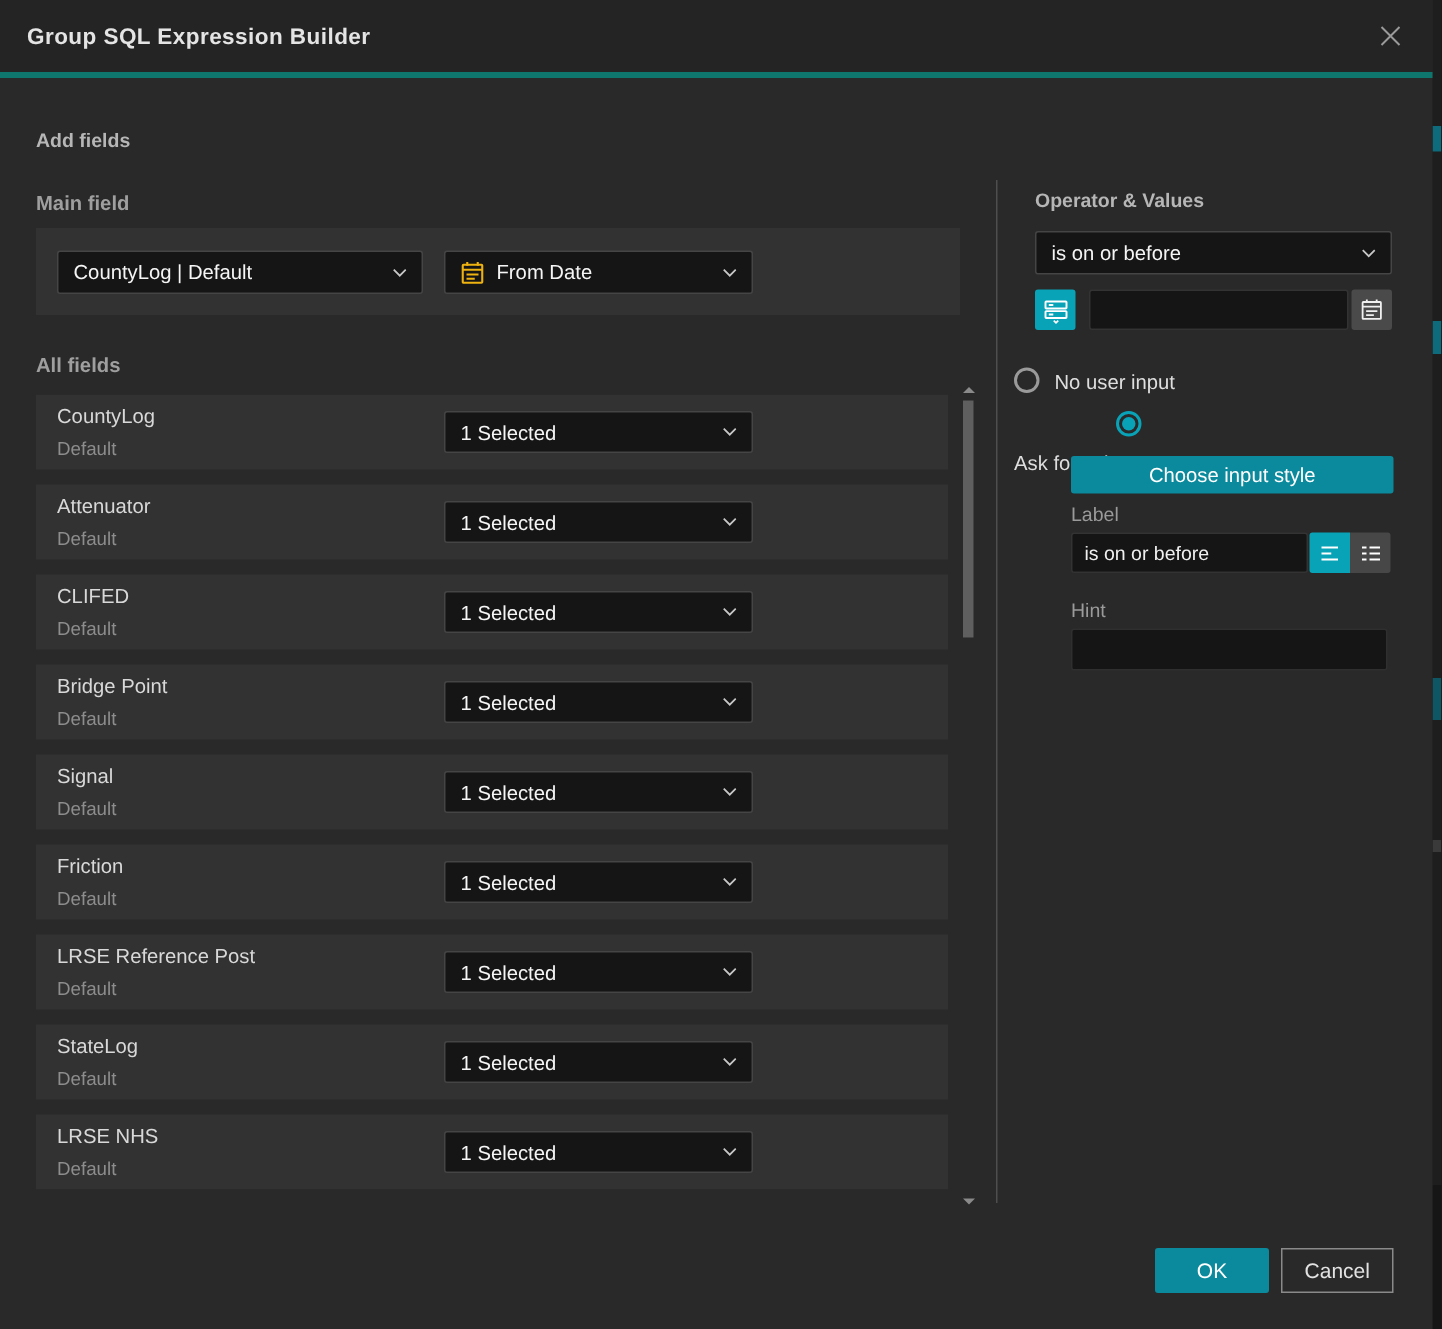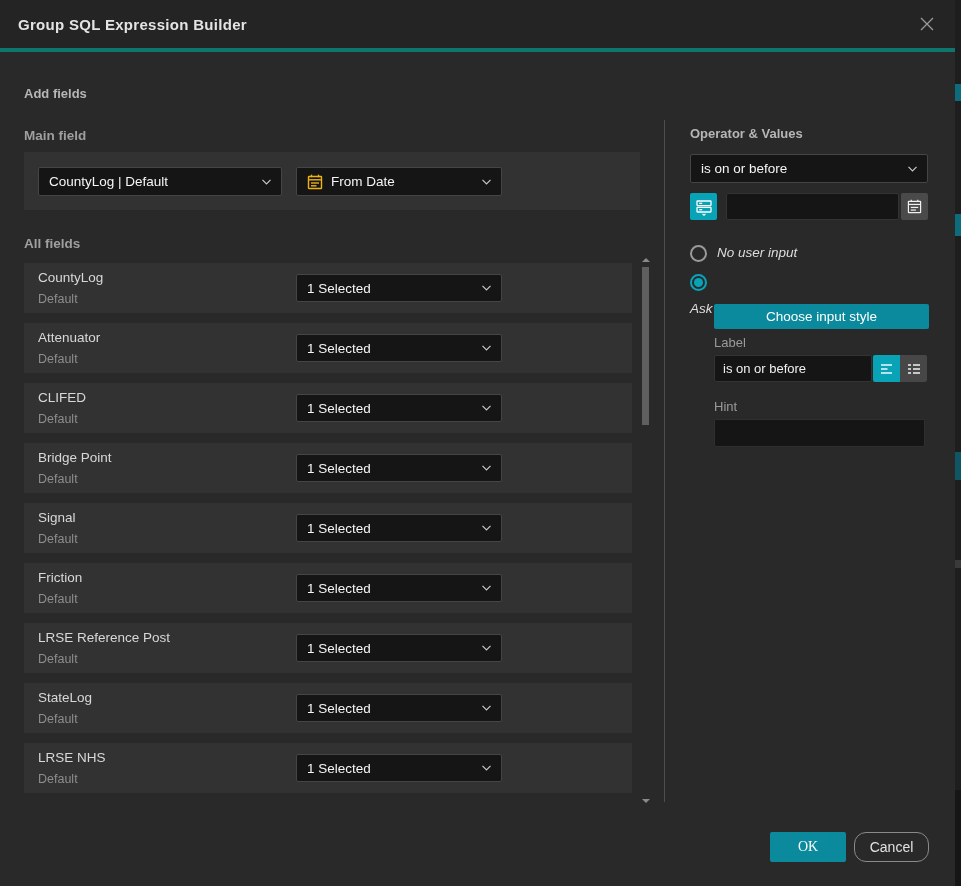--- a/index.html
+++ b/index.html
@@ -44,43 +44,43 @@
   .scroll-thumb{position:absolute;left:1px;top:10px;width:7px;height:158px;background:#5f5f5f;cursor:grab;}
   .v-divider{position:absolute;left:664px;top:120px;width:1px;height:682px;background:#4e4e4e;}
   .op-select{position:absolute;left:690px;top:154px;width:238px;}
   .icon-btn{position:absolute;width:27px;height:27px;border:none;border-radius:2px;
             display:flex;align-items:center;justify-content:center;cursor:pointer;}
   .val-type-btn{left:690px;top:193px;background:var(--accent-bright);}
   .value-input{position:absolute;left:726px;top:193px;width:173px;height:27px;background:var(--input-bg);
                border:1px solid #333;border-radius:2px;color:#f0f0f0;font-size:13px;padding:0 8px;
                font-family:"Liberation Sans", sans-serif;}
   .cal-btn{left:901px;top:193px;background:#4a4a4a;}
-  .radio-row{position:absolute;left:690px;display:flex;align-items:flex-start;gap:10px;cursor:pointer;font-style:italic;}
+  .radio-row{position:absolute;left:676px;display:flex;align-items:flex-end;gap:10px;cursor:pointer;}
   .radio-circle{width:17px;height:17px;border-radius:50%;border:2px solid #9a9a9a;background:transparent;
                 display:flex;align-items:center;justify-content:center;}
   .radio-circle.on{border-color:var(--accent-bright);}
   .radio-dot{width:9px;height:9px;border-radius:50%;background:var(--accent-bright);}
   .radio-label{font-size:13.5px;color:#dedede;}
   .choose-style-btn{position:absolute;left:714px;top:304px;width:215px;height:25px;background:var(--accent);
                     border:none;border-radius:2px;color:#fff;font-size:13.5px;cursor:pointer;
                     font-family:"Liberation Sans", sans-serif;}
   .label-caption{position:absolute;font-size:13px;color:#9a9a9a;}
   .label-input{position:absolute;left:714px;top:355px;width:158px;height:27px;background:var(--input-bg);
                border:1px solid #333;border-radius:2px;color:#f0f0f0;font-size:13px;padding:0 8px;
                font-family:"Liberation Sans", sans-serif;}
   .toggle-align{left:873px;top:355px;background:var(--accent-bright);border-radius:2px 0 0 2px;}
   .toggle-list{left:900px;top:355px;background:#474747;border-radius:0 2px 2px 0;}
   .hint-input{position:absolute;left:714px;top:419px;width:211px;height:28px;background:var(--input-bg);
               border:1px solid #2f2f2f;border-radius:2px;color:#f0f0f0;font-size:13px;padding:0 8px;
               font-family:"Liberation Sans", sans-serif;}
   .ok-btn{position:absolute;left:770px;top:832px;width:76px;height:30px;background:var(--accent);
           border:none;border-radius:2px;color:#fff;font-size:14px;cursor:pointer;
-          font-family:Liberation Serif, serif;}
+          font-family:Liberation Sans, sans-serif;}
   .cancel-btn{position:absolute;left:854px;top:832px;width:75px;height:30px;background:transparent;
-              border:1px solid #8a8a8a;border-radius:12px;color:#e2e2e2;font-size:14px;cursor:pointer;
+              border:1px solid #8a8a8a;border-radius:0;color:#e2e2e2;font-size:14px;cursor:pointer;
               font-family:"Liberation Sans", sans-serif;}
 </style>
 </head>
 <body>
 
 <div class="screen">
 
   <div class="bg-strip">
     <div class="strip-frag" style="top:84px;height:17px;background:#0d6b7c;"></div>
     <div class="strip-frag" style="top:214px;height:22px;background:#0d6b7c;"></div>

